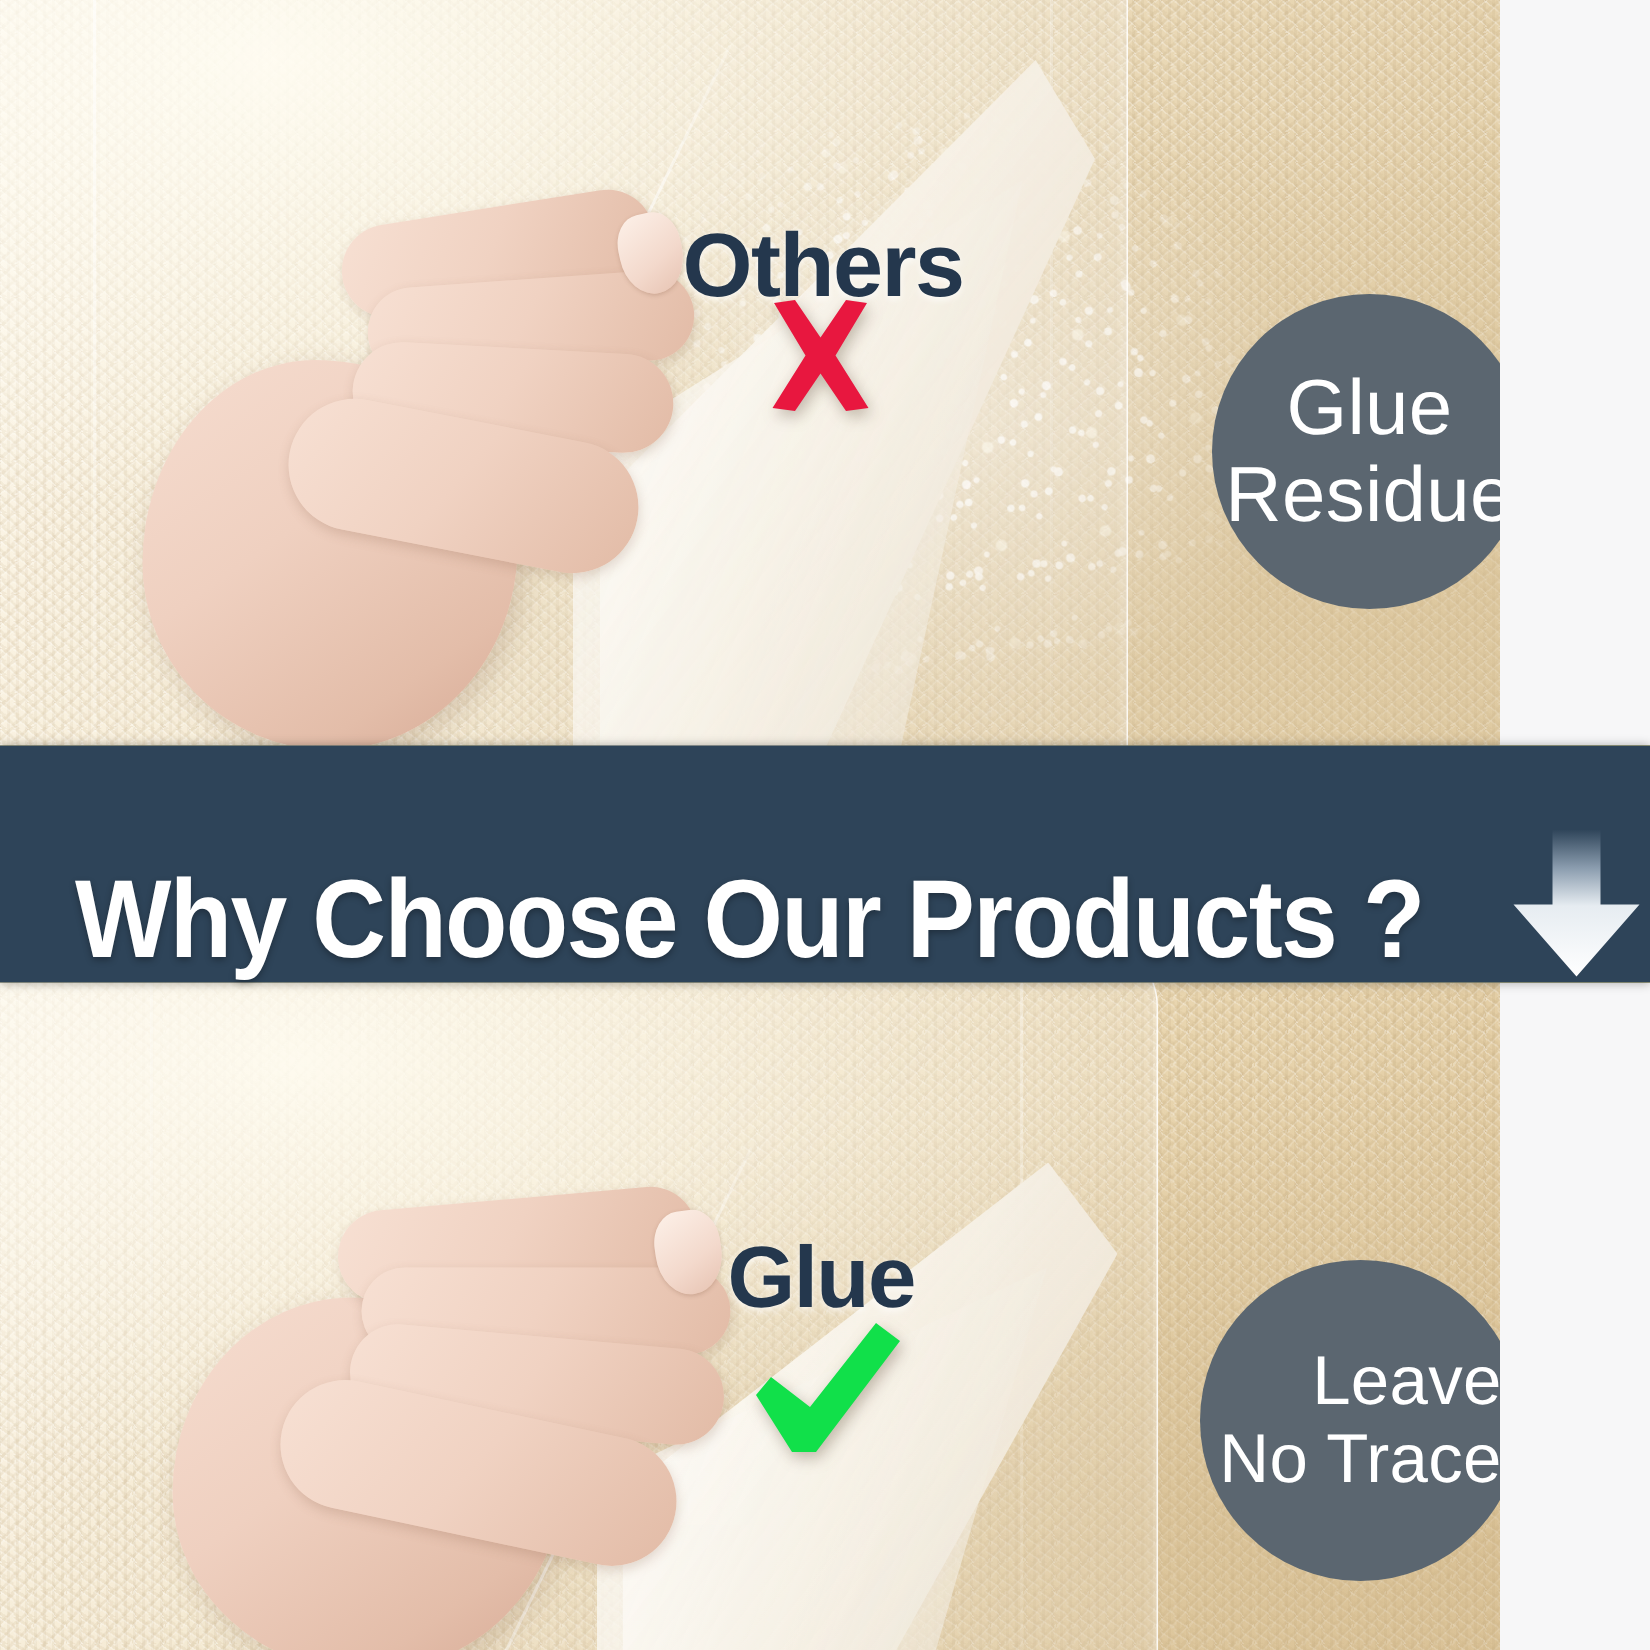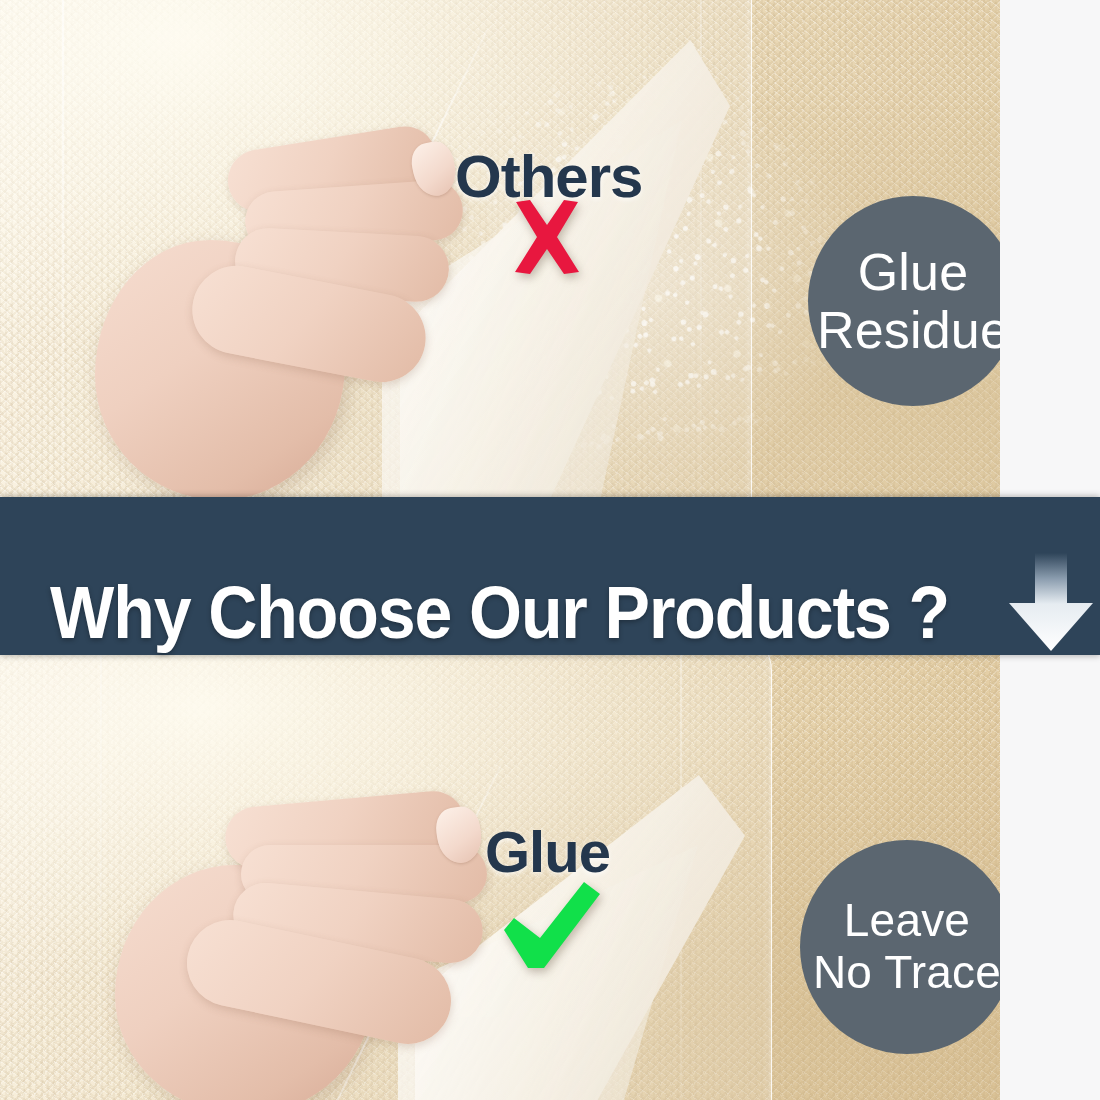--- a/index.html
+++ b/index.html
@@ -287,19 +287,19 @@
       <div class="finger" style="left:30px;top:134px;width:268px;height:86px;transform:rotate(12deg);"></div>
       <div class="nail" style="left:282px;top:2px;width:44px;height:56px;transform:rotate(-8deg);"></div>
     </div>
 
     <div class="compare-label" id="label-ours" style="top:163px;">Glue</div>
 
     <svg class="mark" id="mark-check" style="top:225px;" viewBox="0 0 104 92">
       <path d="M4 50 L14 38 L40 58 L84 2 L100 14 L44 88 L28 88 Z" fill="#11e04a"></path>
     </svg>
 
-    <div class="badge" id="badge-trace" style="top:185px;">
+    <div class="badge" id="badge-trace" style="top:185px;text-align:right;">
       <span class="badge-text">Leave
 No Trace</span>
     </div>
   </div>
 
 </div>
 
 </body></html>

